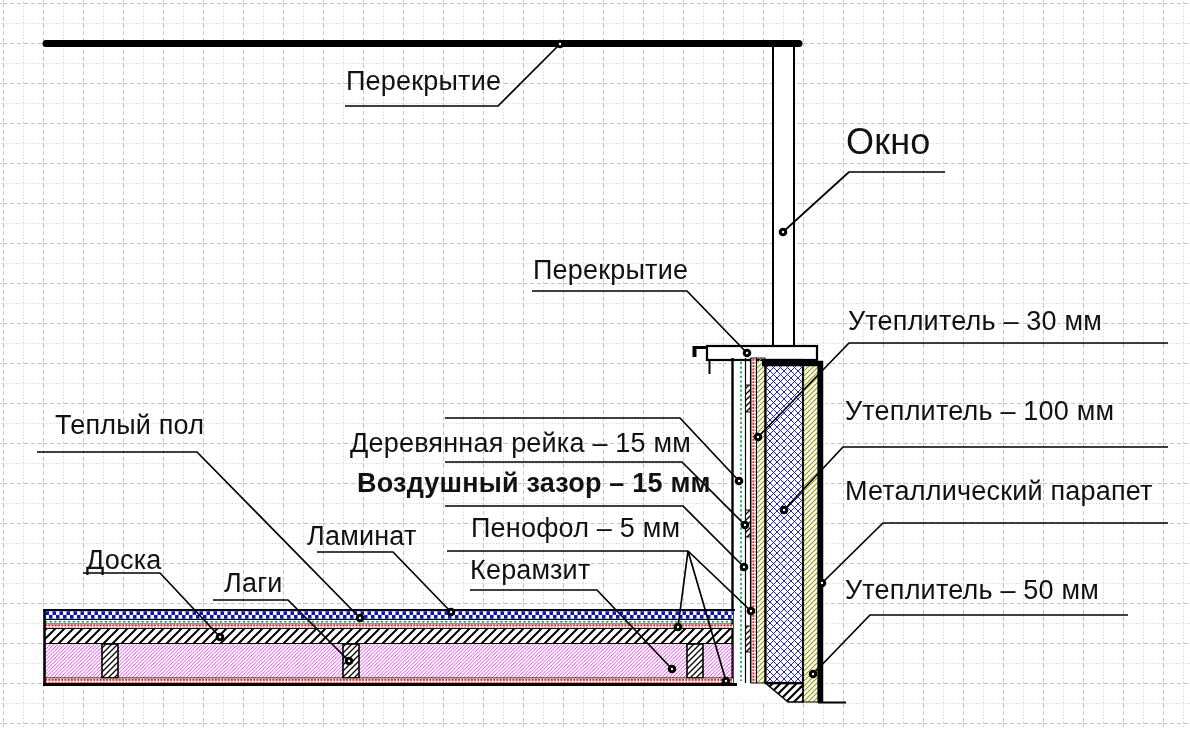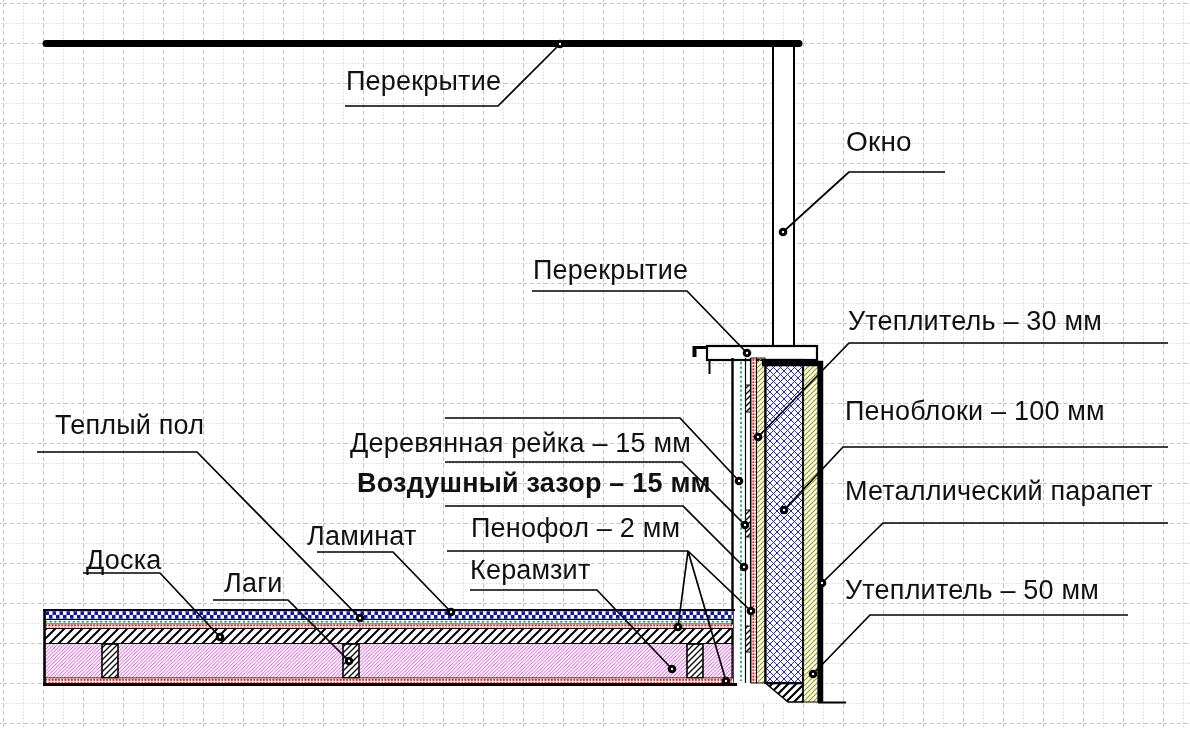--- a/index.html
+++ b/index.html
@@ -6,21 +6,21 @@
   #stage {
     position:relative; width:1190px; height:729px; overflow:hidden;
     background:#737373;
     font-family:"Liberation Sans", sans-serif;
   }
   #drawing { position:absolute; left:0; top:0; }
   .lbl {
     position:absolute; font-size:27px; line-height:28px; color:#111;
     white-space:nowrap; letter-spacing:0.2px;
   }
-  .lbl-okno        { left:846px; top:128px; font-size:28px; }
+  .lbl-okno        { left:846px; top:128px; font-size:36px; }
   .lbl-perekrytie  { left:346px; top:67px;  }
   .lbl-podokonnik  { left:533px; top:256px; }
   .lbl-ut30        { left:848px; top:307px; }
   .lbl-penobloki   { left:845px; top:397px; }
   .lbl-parapet     { left:845px; top:477px; }
   .lbl-ut50        { left:845px; top:576px; }
   .lbl-gipsokarton { left:420px; top:382px; }
   .lbl-reika       { left:350px; top:429px; }
   .lbl-zazor       { left:357px; top:469px;font-weight:bold; }
   .lbl-penofol     { left:471px; top:514px; }
@@ -199,25 +199,25 @@
         <circle cx="220" cy="637" r="1.2"></circle>
           <circle cx="349" cy="661" r="1.2"></circle>
       </g>
     </g>
   </svg>
 
   <div class="lbl lbl-perekrytie">Перекрытие</div>
   <div class="lbl lbl-okno">Окно</div>
   <div class="lbl lbl-podokonnik">Перекрытие</div>
   <div class="lbl lbl-ut30">Утеплитель – 30 мм</div>
-  <div class="lbl lbl-penobloki">Пеноблоки – 100 мм</div>
+  <div class="lbl lbl-penobloki">Утеплитель – 100 мм</div>
   <div class="lbl lbl-parapet">Металлический парапет</div>
   <div class="lbl lbl-ut50">Утеплитель – 50 мм</div>
   <div class="lbl lbl-reika">Деревянная рейка – 15 мм</div>
   <div class="lbl lbl-zazor">Воздушный зазор – 15 мм</div>
-  <div class="lbl lbl-penofol">Пенофол – 2 мм</div>
+  <div class="lbl lbl-penofol">Пенофол – 5 мм</div>
   <div class="lbl lbl-keramzit">Керамзит</div>
   <div class="lbl lbl-teply-pol">Теплый пол</div>
   <div class="lbl lbl-laminat">Ламинат</div>
   <div class="lbl lbl-doska">Доска</div>
   <div class="lbl lbl-lagi">Лаги</div>
 
 </div>
 
 </body></html>

